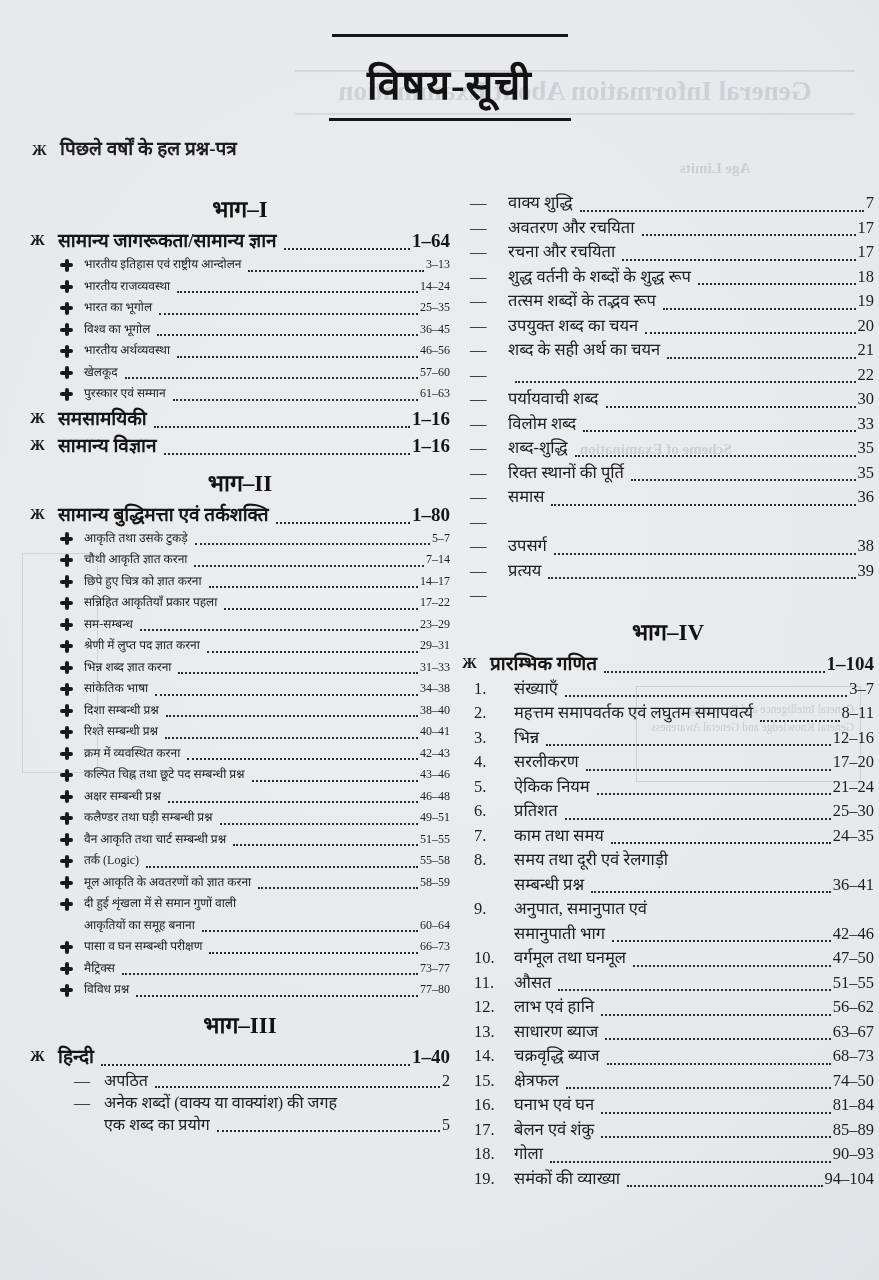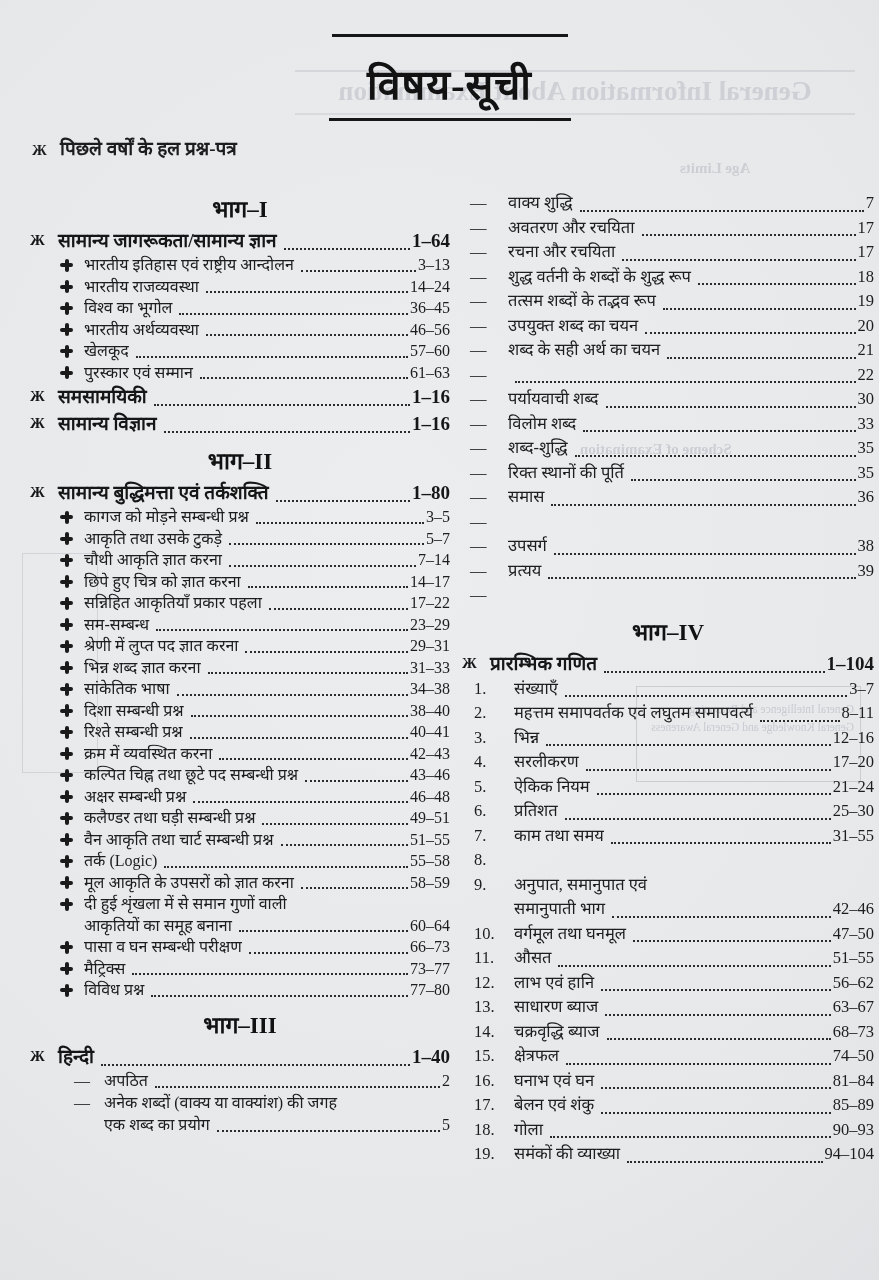--- a/index.html
+++ b/index.html
@@ -42,21 +42,21 @@
 
   .cols{display:flex;margin-top:24px;}
   .col{box-sizing:border-box;}
   .col-left{width:424px;flex:none;padding-right:4px;}
   .col-right{width:412px;flex:none;padding-top:6px;margin-left:8px;}
 
   .row{display:flex;align-items:flex-start;}
   .t-part{display:block;text-align:center;margin:12px 0 4px;
           font-size:23px;font-weight:bold;line-height:26px;color:#121212;}
   .t-main{font-size:19px;font-weight:bold;line-height:27px;color:#161616;}
-  .t-sub{font-size:16px;line-height:21.5px;padding-left:30px;}
+  .t-sub{font-size:12px;line-height:21.5px;padding-left:30px;}
   .col-left .t-dash{font-size:16px;line-height:22px;padding-left:44px;}
   .col-right .t-dash{font-size:16.5px;line-height:24.5px;padding-left:8px;}
   .t-num{font-size:16.5px;line-height:24.5px;padding-left:12px;}
 
   .marker{flex:none;}
   .m-main{width:28px;font-size:15px;font-weight:bold;}
   .m-dash{width:38px;}
   .col-left .m-dash{width:30px;}
   .m-num{width:40px;}
   .m-cross{position:relative;width:13px;height:13px;margin:4.5px 11px 0 0;}
@@ -140,20 +140,33 @@
               </span>
             </span>
           </div>
           <div class="row t-sub">
             <span class="marker m-cross">
               <i class="cv"></i>
               <i class="ch"></i>
             </span>
             <span class="body">
               <span class="line">
+                <span class="lbl">भारत का भूगोल</span>
+                <span class="leader"></span>
+                <span class="pg">25–35</span>
+              </span>
+            </span>
+          </div>
+          <div class="row t-sub">
+            <span class="marker m-cross">
+              <i class="cv"></i>
+              <i class="ch"></i>
+            </span>
+            <span class="body">
+              <span class="line">
                 <span class="lbl">विश्व का भूगोल</span>
                 <span class="leader"></span>
                 <span class="pg">36–45</span>
               </span>
             </span>
           </div>
           <div class="row t-sub">
             <span class="marker m-cross">
               <i class="cv"></i>
               <i class="ch"></i>
@@ -223,33 +236,20 @@
               </span>
             </span>
           </div>
           <div class="row t-sub">
             <span class="marker m-cross">
               <i class="cv"></i>
               <i class="ch"></i>
             </span>
             <span class="body">
               <span class="line">
-                <span class="lbl">कागज को मोड़ने सम्बन्धी प्रश्न</span>
-                <span class="leader"></span>
-                <span class="pg">3–5</span>
-              </span>
-            </span>
-          </div>
-          <div class="row t-sub">
-            <span class="marker m-cross">
-              <i class="cv"></i>
-              <i class="ch"></i>
-            </span>
-            <span class="body">
-              <span class="line">
                 <span class="lbl">आकृति तथा उसके टुकड़े</span>
                 <span class="leader"></span>
                 <span class="pg">5–7</span>
               </span>
             </span>
           </div>
           <div class="row t-sub">
             <span class="marker m-cross">
               <i class="cv"></i>
               <i class="ch"></i>
@@ -444,21 +444,21 @@
               </span>
             </span>
           </div>
           <div class="row t-sub">
             <span class="marker m-cross">
               <i class="cv"></i>
               <i class="ch"></i>
             </span>
             <span class="body">
               <span class="line">
-                <span class="lbl">मूल आकृति के उपसरों को ज्ञात करना</span>
+                <span class="lbl">मूल आकृति के अवतरणों को ज्ञात करना</span>
                 <span class="leader"></span>
                 <span class="pg">58–59</span>
               </span>
             </span>
           </div>
           <div class="row t-sub">
             <span class="marker m-cross">
               <i class="cv"></i>
               <i class="ch"></i>
             </span>
@@ -773,26 +773,36 @@
                 <span class="pg">25–30</span>
               </span>
             </span>
           </div>
           <div class="row t-num">
             <span class="marker m-num">7.</span>
             <span class="body">
               <span class="line">
                 <span class="lbl">काम तथा समय</span>
                 <span class="leader"></span>
-                <span class="pg">31–55</span>
+                <span class="pg">24–35</span>
               </span>
             </span>
           </div>
           <div class="row t-num">
             <span class="marker m-num">8.</span>
+            <span class="body">
+              <span class="line">
+                <span class="lbl">समय तथा दूरी एवं रेलगाड़ी</span>
+              </span>
+              <span class="line">
+                <span class="lbl">सम्बन्धी प्रश्न</span>
+                <span class="leader"></span>
+                <span class="pg">36–41</span>
+              </span>
+            </span>
           </div>
           <div class="row t-num">
             <span class="marker m-num">9.</span>
             <span class="body">
               <span class="line">
                 <span class="lbl">अनुपात, समानुपात एवं</span>
               </span>
               <span class="line">
                 <span class="lbl">समानुपाती भाग</span>
                 <span class="leader"></span>

